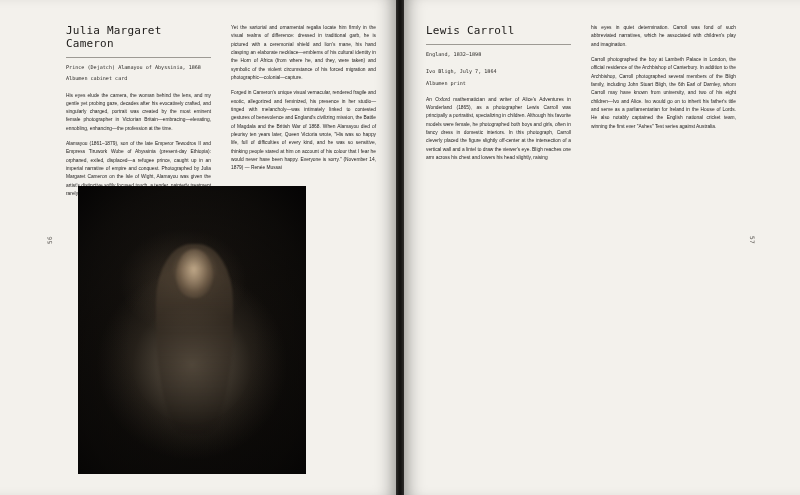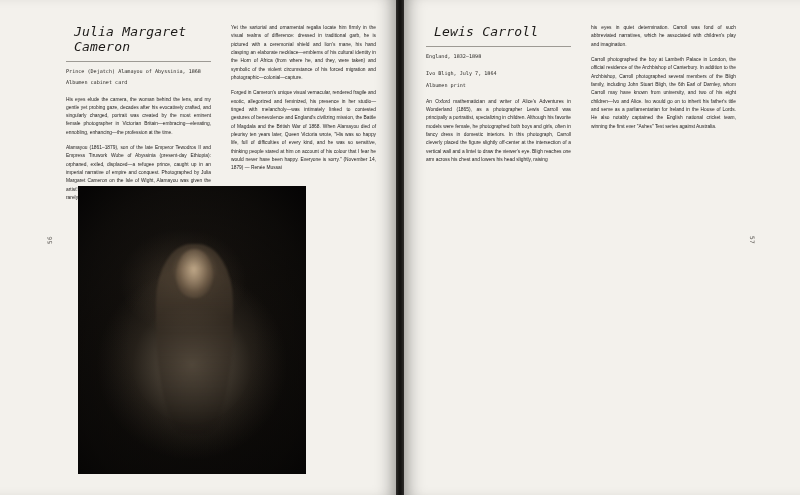--- a/index.html
+++ b/index.html
@@ -59,26 +59,25 @@
     top: 24px;
     width: 310px;
   }
   .col {
     width: 145px;
   }
   .col + .col { margin-left: 20px; }
 
   .artist-name {
     font-family: "DejaVu Sans Mono", monospace;
-    font-size: 13px;
+    font-size: 11px;
     letter-spacing: 0.2px;
     color: #1d1b19;
-    margin: 0 0 7px 8px;
+    margin: 0 0 7px 0;
     font-weight: 400;
-    font-style: italic;
   }
   .rule {
     border: 0;
     border-top: 0.6px solid #9d9a94;
     margin: 0 0 5px 0;
     width: 100%;
   }
   .meta {
     font-family: "DejaVu Sans Mono", monospace;
     font-size: 5.1px;

